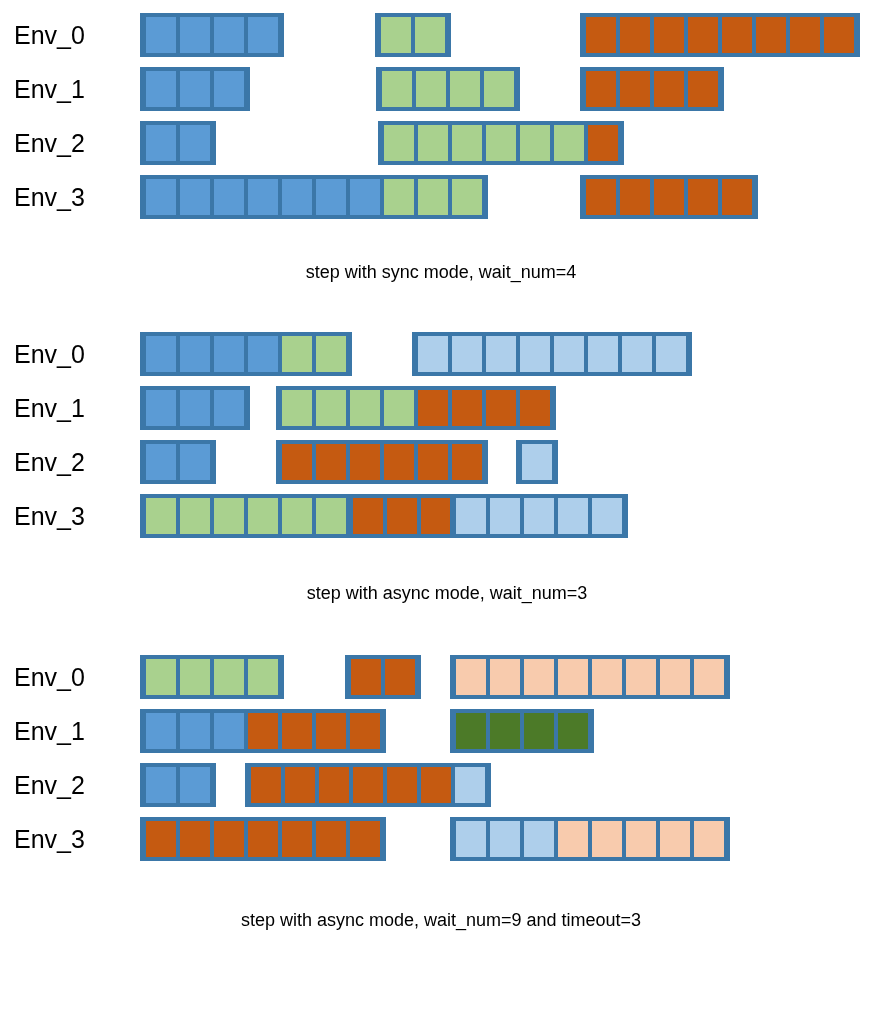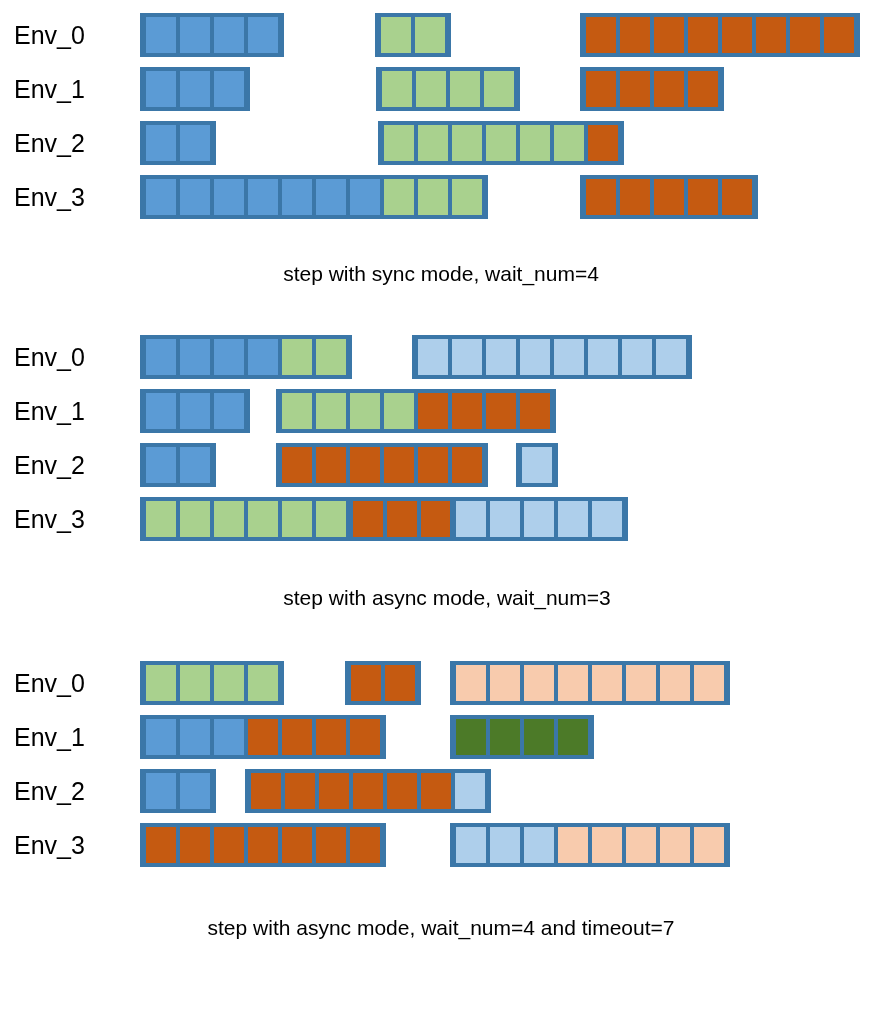--- a/index.html
+++ b/index.html
@@ -52,21 +52,21 @@
     border-right: 2px solid #3b77a8;
   }
   .cell.c-blue      { background: #5b9bd5; }
   .cell.c-green     { background: #a9d18e; }
   .cell.c-orange    { background: #c55a11; }
   .cell.c-lightblue { background: #aecfeb; }
   .cell.c-peach     { background: #f8cbad; }
   .cell.c-darkgreen { background: #4c7a28; }
   .caption {
     text-align: center;
-    font-size: 21px;
+    font-size: 18px;
     color: #000000;
     white-space: nowrap;
   }
   #p1 { padding-top: 8px; }
   #cap1 { margin-top: 38px; }
   #p2 { margin-top: 44px; }
   #cap2 { margin-top: 40px; margin-left: 12px; }
   #p3 { margin-top: 46px; }
   #cap3 { margin-top: 44px; }
 </style>
@@ -316,14 +316,14 @@
           <div class="cell c-lightblue"></div>
           <div class="cell c-lightblue"></div>
           <div class="cell c-peach"></div>
           <div class="cell c-peach"></div>
           <div class="cell c-peach"></div>
           <div class="cell c-peach"></div>
           <div class="cell c-peach"></div>
         </div>
       </div>
     </div>
-    <div class="caption" id="cap3">step with async mode, wait_num=4 and timeout=7</div>
+    <div class="caption" id="cap3">step with async mode, wait_num=9 and timeout=3</div>
   </div>
 
 </body></html>

